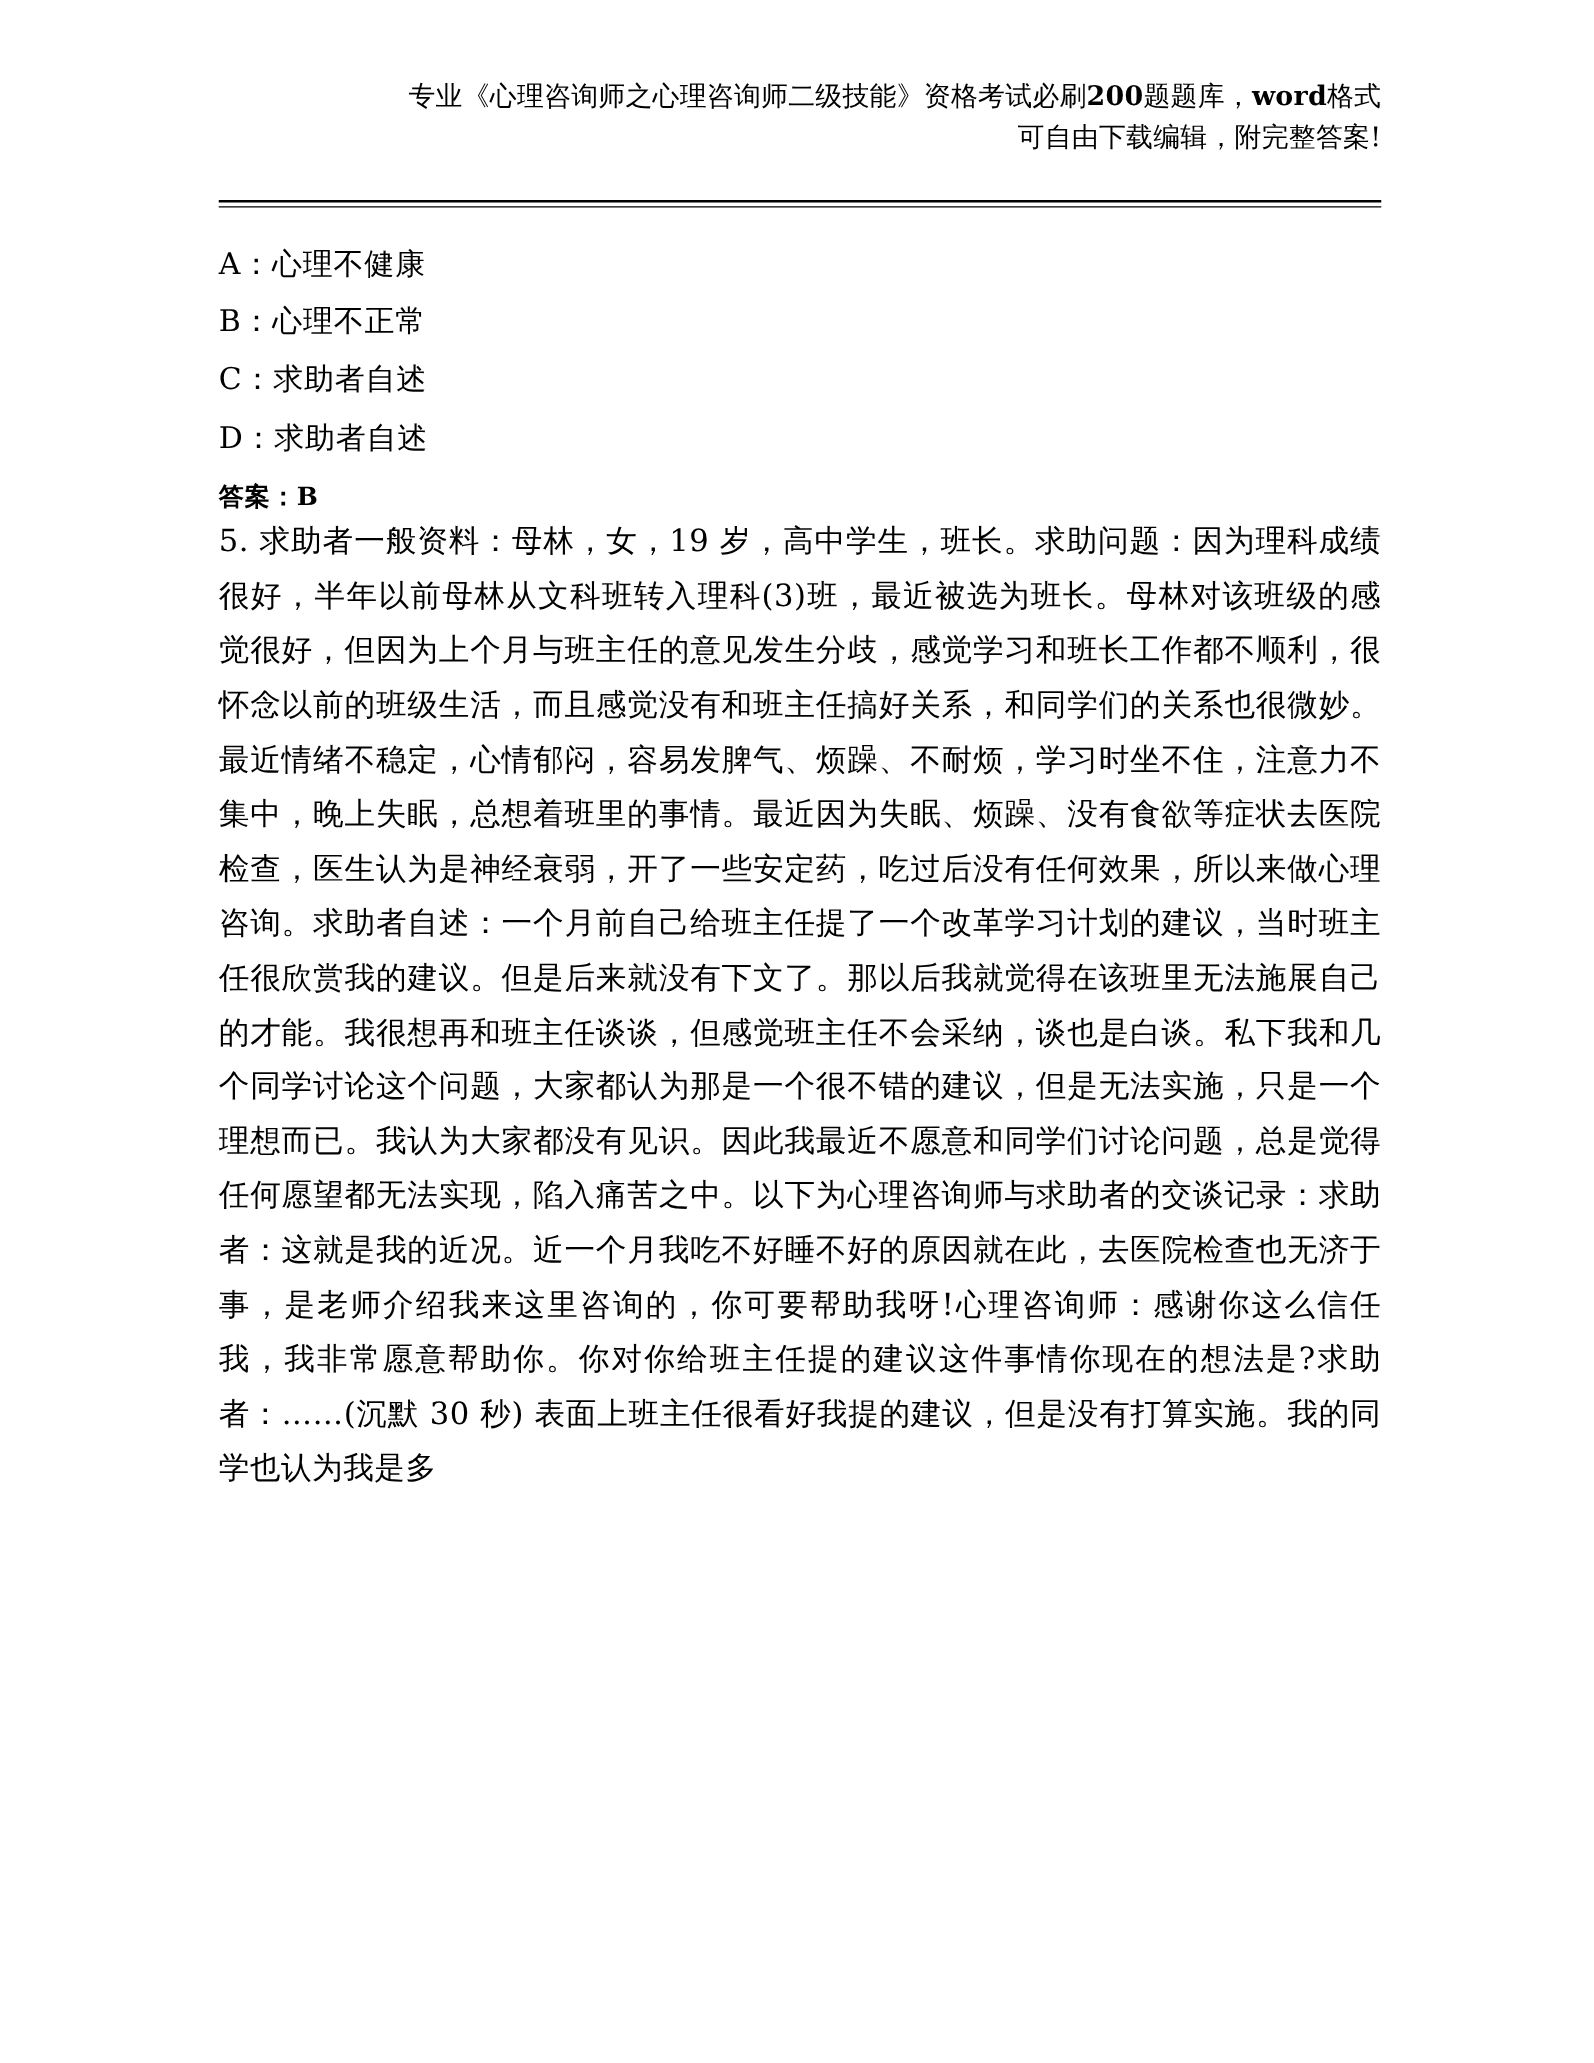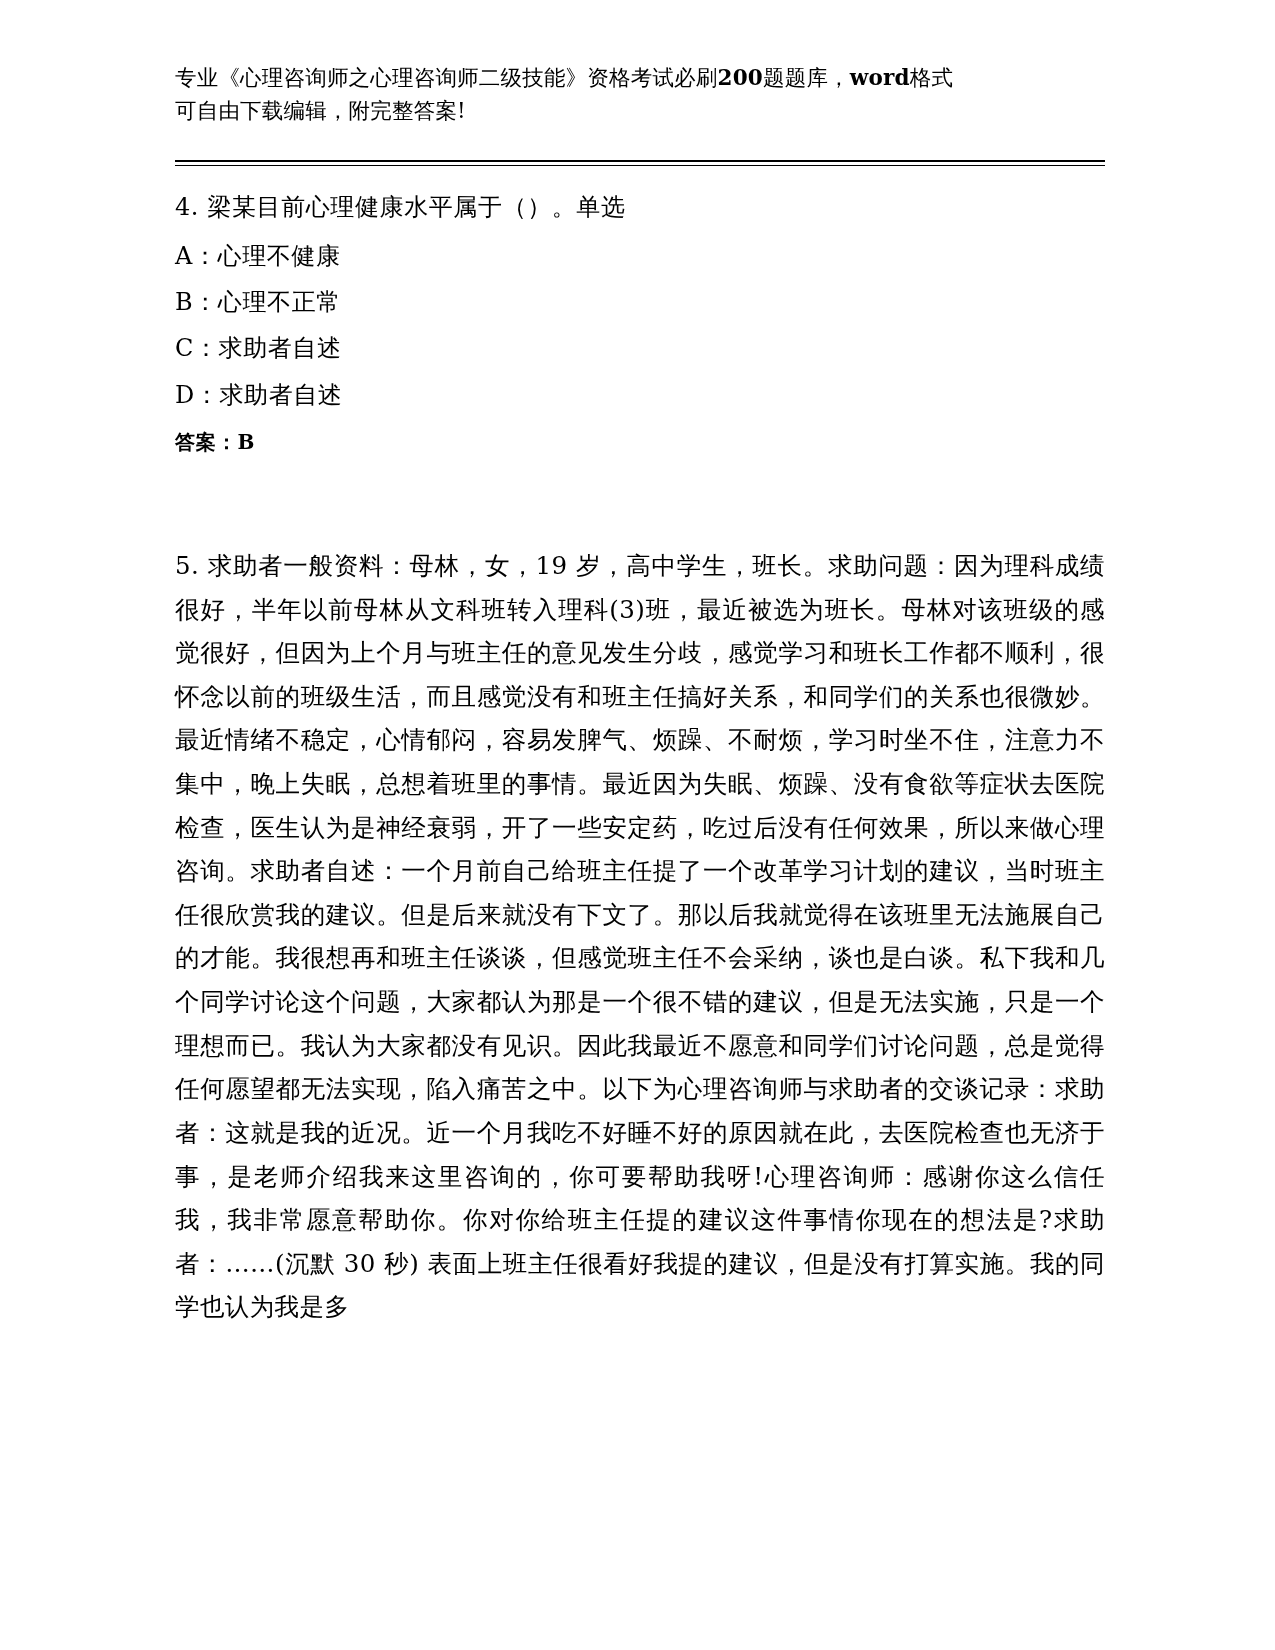--- a/index.html
+++ b/index.html
@@ -20,21 +20,21 @@
   .content {
     position: absolute;
     left: 175px;
     top: 62px;
     width: 930px;
   }
   .header-note {
     font-size: 21.5px;
     line-height: 1.52;
     letter-spacing: 0.2px;
-    text-align: left;
+    text-align: right;
   }
   .header-note .b {
     font-weight: bold;
   }
   .rule {
     margin-top: 33px;
     border-top: 2.2px solid #000;
     width: 930px;
   }
   .rule-inner {
@@ -58,21 +58,20 @@
     line-height: 1.93;
     letter-spacing: 0.6px;
   }
   .answer {
     font-size: 20px;
     font-weight: bold;
     margin-top: 11px;
     letter-spacing: 0.8px;
   }
   .q5 {
-    margin-top: 88px;
   }
   .q5-body {
     font-size: 24.5px;
     line-height: 1.78;
     letter-spacing: 0.4px;
     text-align: justify;
     text-justify: inter-character;
   }
 </style>
 </head>
@@ -84,21 +83,20 @@
     <div class="header-note">
       <span>专业《心理咨询师之心理咨询师二级技能》资格考试必刷</span><span class="b">200</span><span>题题库，</span><span class="b">word</span><span>格式</span><br>
       <span>可自由下载编辑，附完整答案!</span>
     </div>
 
     <div class="rule">
       <div class="rule-inner"></div>
     </div>
 
     <div class="q-block">
-      <div class="q-stem">4. 梁某目前心理健康水平属于（）。单选</div>
       <div class="options">
         <div class="option">A：心理不健康</div>
         <div class="option">B：心理不正常</div>
         <div class="option">C：求助者自述</div>
         <div class="option">D：求助者自述</div>
       </div>
       <div class="answer">答案：B</div>
     </div>
 
     <div class="q5">

